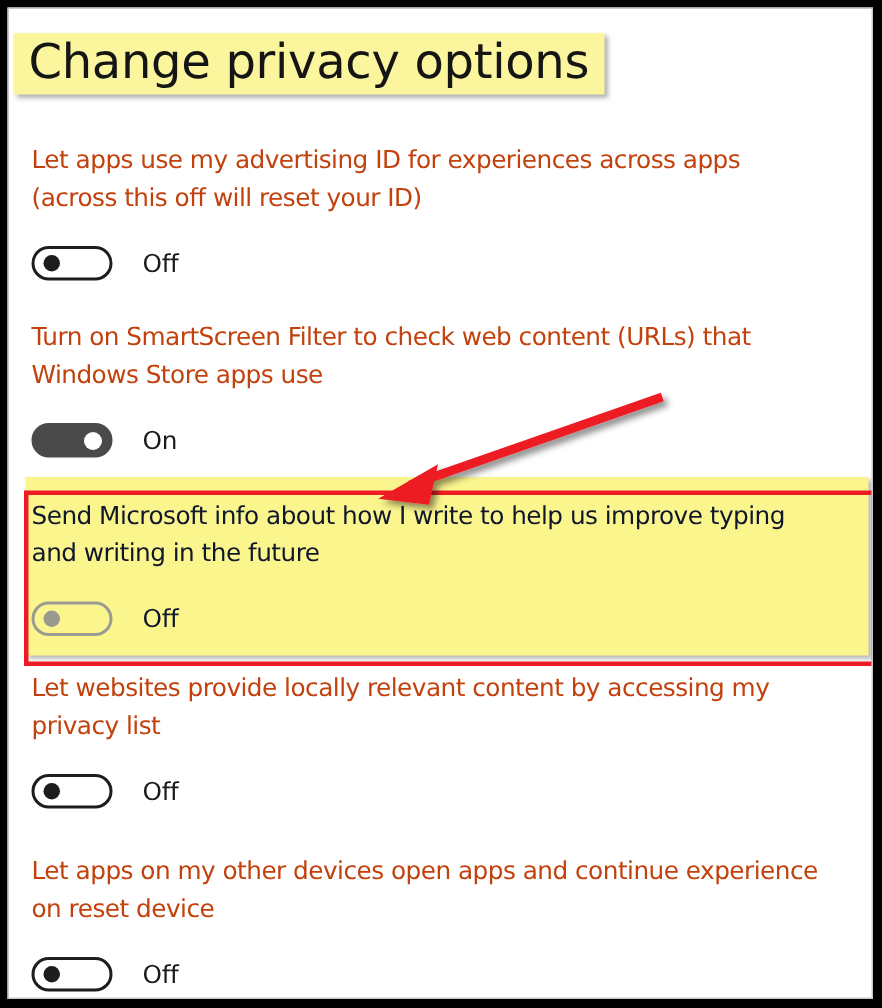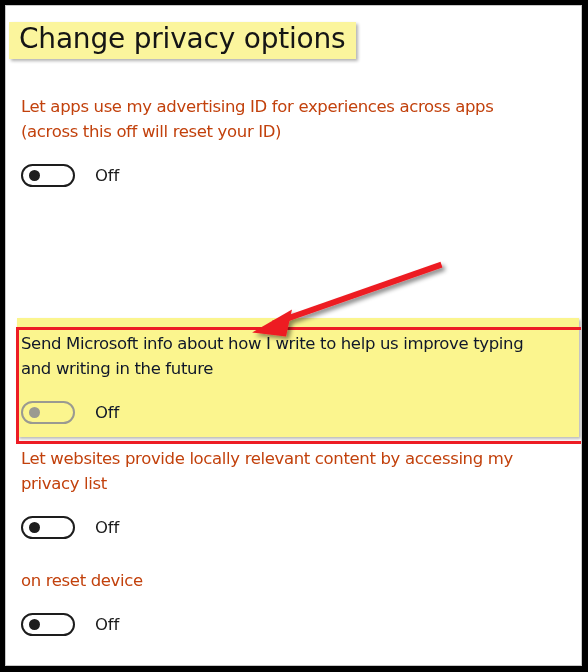--- a/index.html
+++ b/index.html
@@ -44,21 +44,21 @@
   }
   .title-hl {
     display: inline-block;
     background: #fbf59d;
     box-shadow: 2px 2px 3px rgba(0,0,0,.30);
     padding: 3px 10px 6px 10px;
     line-height: 1;
   }
   .title-text {
     font-family: "DejaVu Sans", sans-serif;
-    font-size: 28px;
+    font-size: 32px;
     font-weight: 400;
     color: #151515;
     letter-spacing: -0.2px;
     white-space: nowrap;
   }
 
   
   .setting {
     position: absolute;
     left: 15px;
@@ -193,20 +193,32 @@
         <span class="line">(across this off will reset your ID)</span>
       </div>
       <div class="toggle-row">
         <div class="toggle off">
             <span class="knob"></span>
           </div>
         <span class="toggle-state">Off</span>
       </div>
     </div>
 
+    <div class="setting" style="top:206px;">
+      <div class="label">
+        <span class="line">Turn on SmartScreen Filter to check web content (URLs) that</span>
+        <span class="line">Windows Store apps use</span>
+      </div>
+      <div class="toggle-row">
+        <div class="toggle on">
+            <span class="knob"></span>
+          </div>
+        <span class="toggle-state">On</span>
+      </div>
+    </div>
 
     <div class="setting dim" style="top:325px;">
       <div class="label">
         <span class="line">Send Microsoft info about how I write to help us improve typing</span>
         <span class="line">and writing in the future</span>
       </div>
       <div class="toggle-row">
         <div class="toggle disabled">
             <span class="knob"></span>
           </div>
@@ -224,20 +236,21 @@
       <div class="toggle-row">
         <div class="toggle off">
             <span class="knob"></span>
           </div>
         <span class="toggle-state">Off</span>
       </div>
     </div>
 
     <div class="setting" style="top:562px;">
       <div class="label">
+        <span class="line">Let apps on my other devices open apps and continue experience</span>
         <span class="line">on reset device</span>
       </div>
       <div class="toggle-row">
         <div class="toggle off">
             <span class="knob"></span>
           </div>
         <span class="toggle-state">Off</span>
       </div>
     </div>
 

